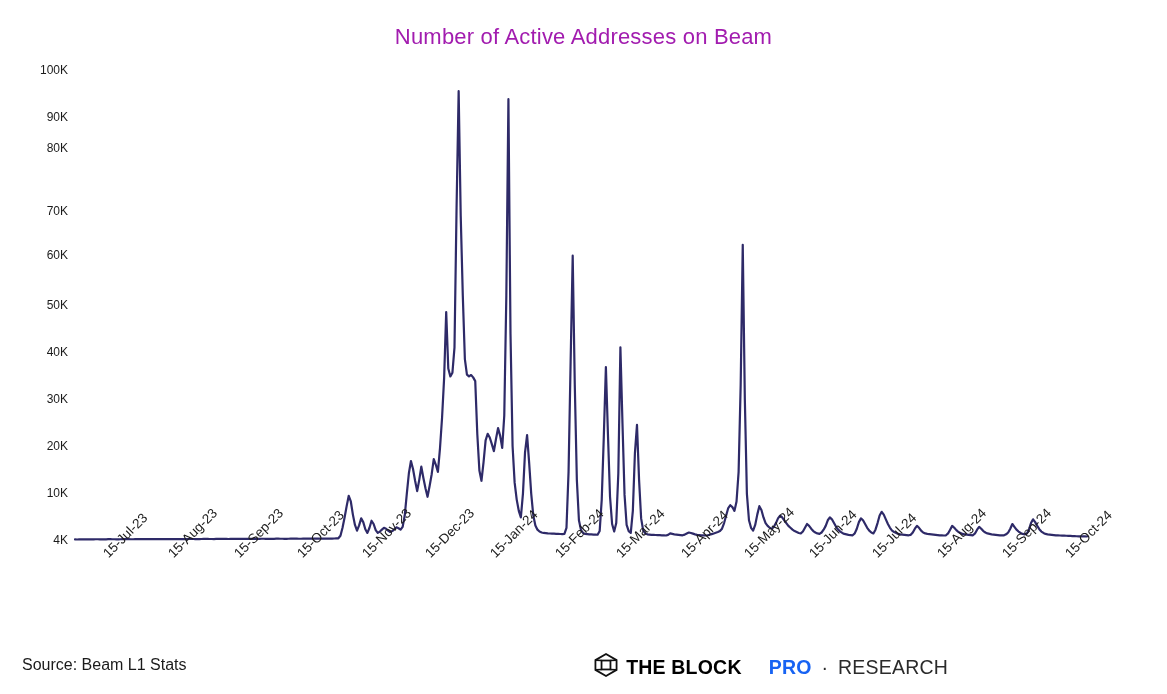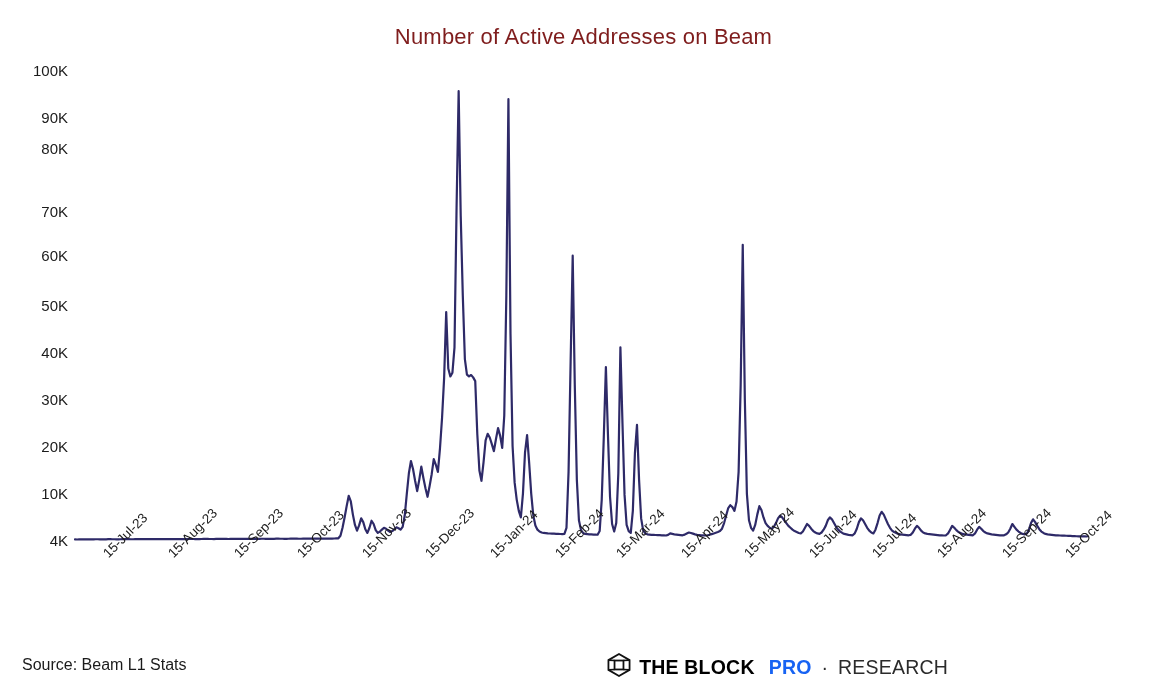--- a/index.html
+++ b/index.html
@@ -6,48 +6,48 @@
   body{
     width:1167px;height:694px;background:#ffffff;
     font-family:"Liberation Sans",sans-serif;
     color:#111111;overflow:hidden;position:relative;
   }
   #chart-card{position:absolute;inset:0;}
 
   #chart-title{
     position:absolute;top:24px;left:0;width:1167px;
     text-align:center;font-size:22px;font-weight:400;
-    letter-spacing:.2px;color:#7f1d1d;
+    letter-spacing:.2px;color:#a21caf;
   }
 
   #plot-area{position:absolute;left:75px;top:70px;width:1012px;height:470px;}
   #plot-svg{display:block;width:1012px;height:470px;overflow:visible;}
 
   #y-axis{position:absolute;left:0;top:70px;width:68px;height:470px;}
   .y-tick-label{
     position:absolute;right:0;transform:translateY(-50%);
-    font-size:15px;color:#1b1b1b;text-align:right;white-space:nowrap;
+    font-size:12px;color:#1b1b1b;text-align:right;white-space:nowrap;
   }
 
   #x-axis{position:absolute;left:75px;top:542px;width:1012px;height:80px;}
   .x-tick-label{
     position:absolute;top:8px;font-size:13.5px;color:#1b1b1b;
     white-space:nowrap;transform:rotate(-45deg);transform-origin:left top;
   }
 
   #footer{position:absolute;left:0;bottom:0;width:958px;height:52px;}
   #source-text{position:absolute;left:22px;top:14px;font-size:16px;color:#1b1b1b;}
   #figure-number{position:absolute;left:0;top:14px;width:1167px;text-align:center;font-size:16px;color:#1b1b1b;}
   #brand-logo{
     position:absolute;right:10px;top:10px;height:30px;
     display:flex;align-items:center;gap:7px;text-align:right;
   }
   #brand-logo .logo-mark{display:block;}
   .brand-the-block{font-size:19.5px;font-weight:bold;color:#000;letter-spacing:.2px;}
-  .brand-pro{font-size:19.5px;font-weight:bold;color:#1763f3;letter-spacing:.2px;margin-left:7px;}
+  .brand-pro{font-size:19.5px;font-weight:bold;color:#1763f3;letter-spacing:.2px;margin-left:20px;}
   .brand-dot{font-size:19.5px;color:#2b2b2b;margin:0 3px;}
   .brand-research{font-size:19.5px;font-weight:400;color:#2b2b2b;letter-spacing:.2px;}
 </style>
 </head>
 <body>
 
 <div id="chart-card">
 
   <div id="chart-title">Number of Active Addresses on Beam</div>
 

